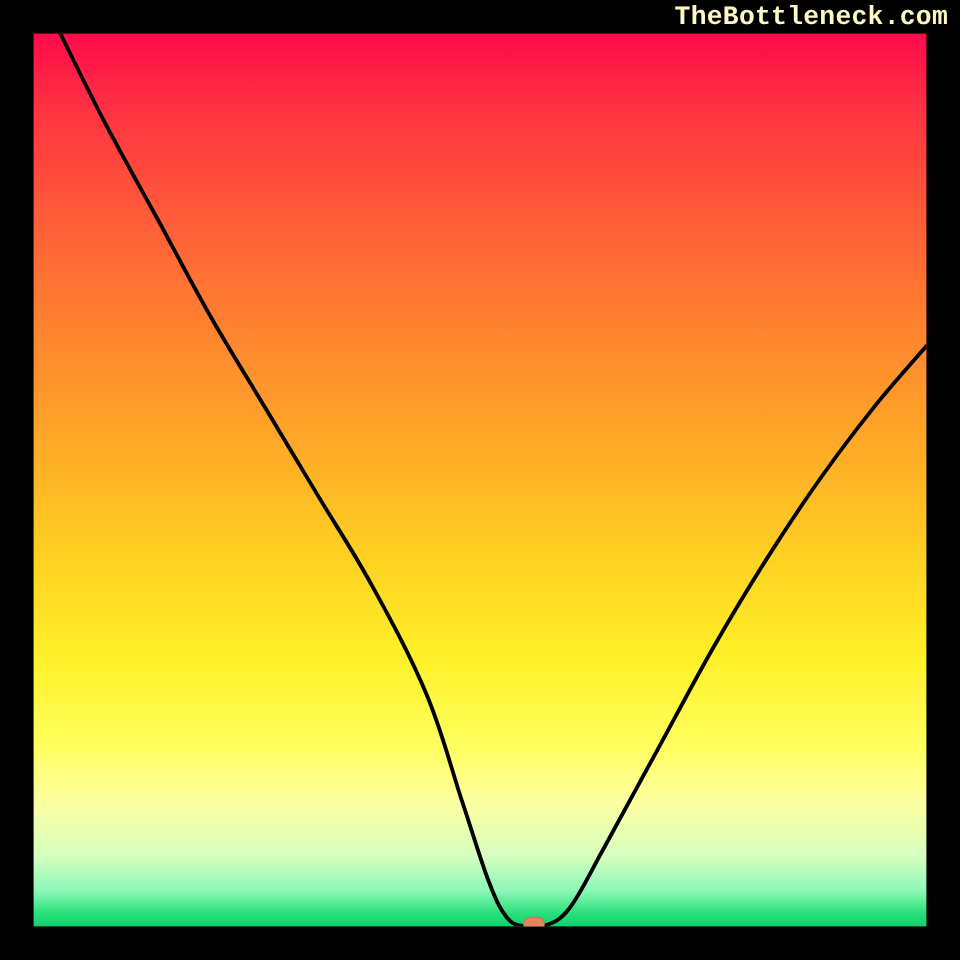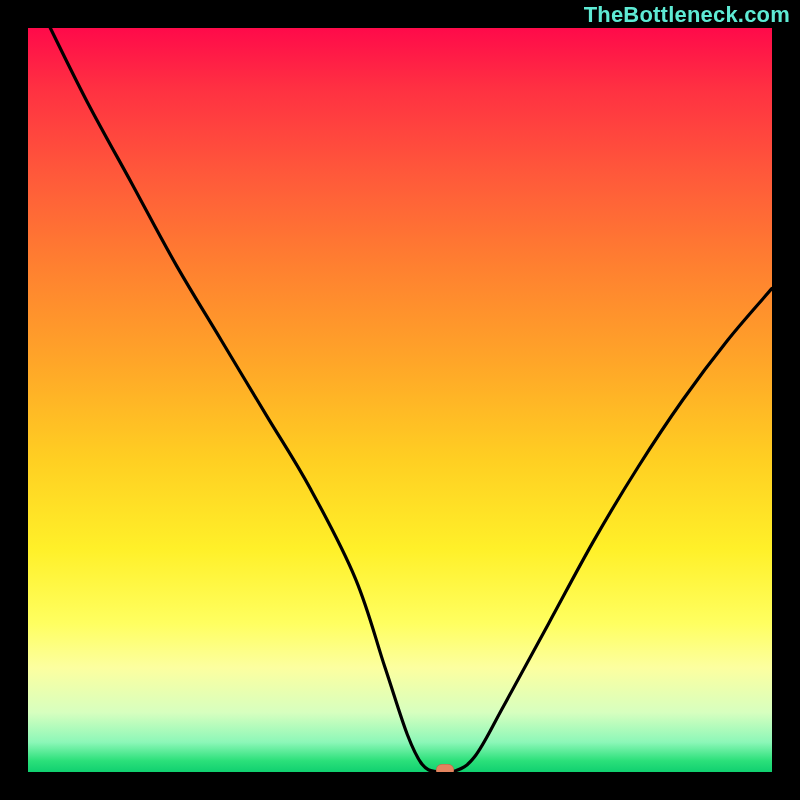--- a/index.html
+++ b/index.html
@@ -14,25 +14,25 @@
   .outer {
     position: relative;
     width: 800px;
     height: 800px;
     background: #000;
   }
   .watermark {
     position: absolute;
     top: 2px;
     right: 10px;
-    color: #5eead4;
+    color: #fef9c3;
     font-size: 22px;
     font-weight: 600;
     letter-spacing: 0.2px;
-    font-family: Liberation Sans, sans-serif;
+    font-family: Liberation Mono, monospace;
     z-index: 10;
   }
   .plot-area {
     position: absolute;
     left: 28px;
     top: 28px;
     width: 744px;   
     height: 744px;
     overflow: hidden;
     background: linear-gradient(

